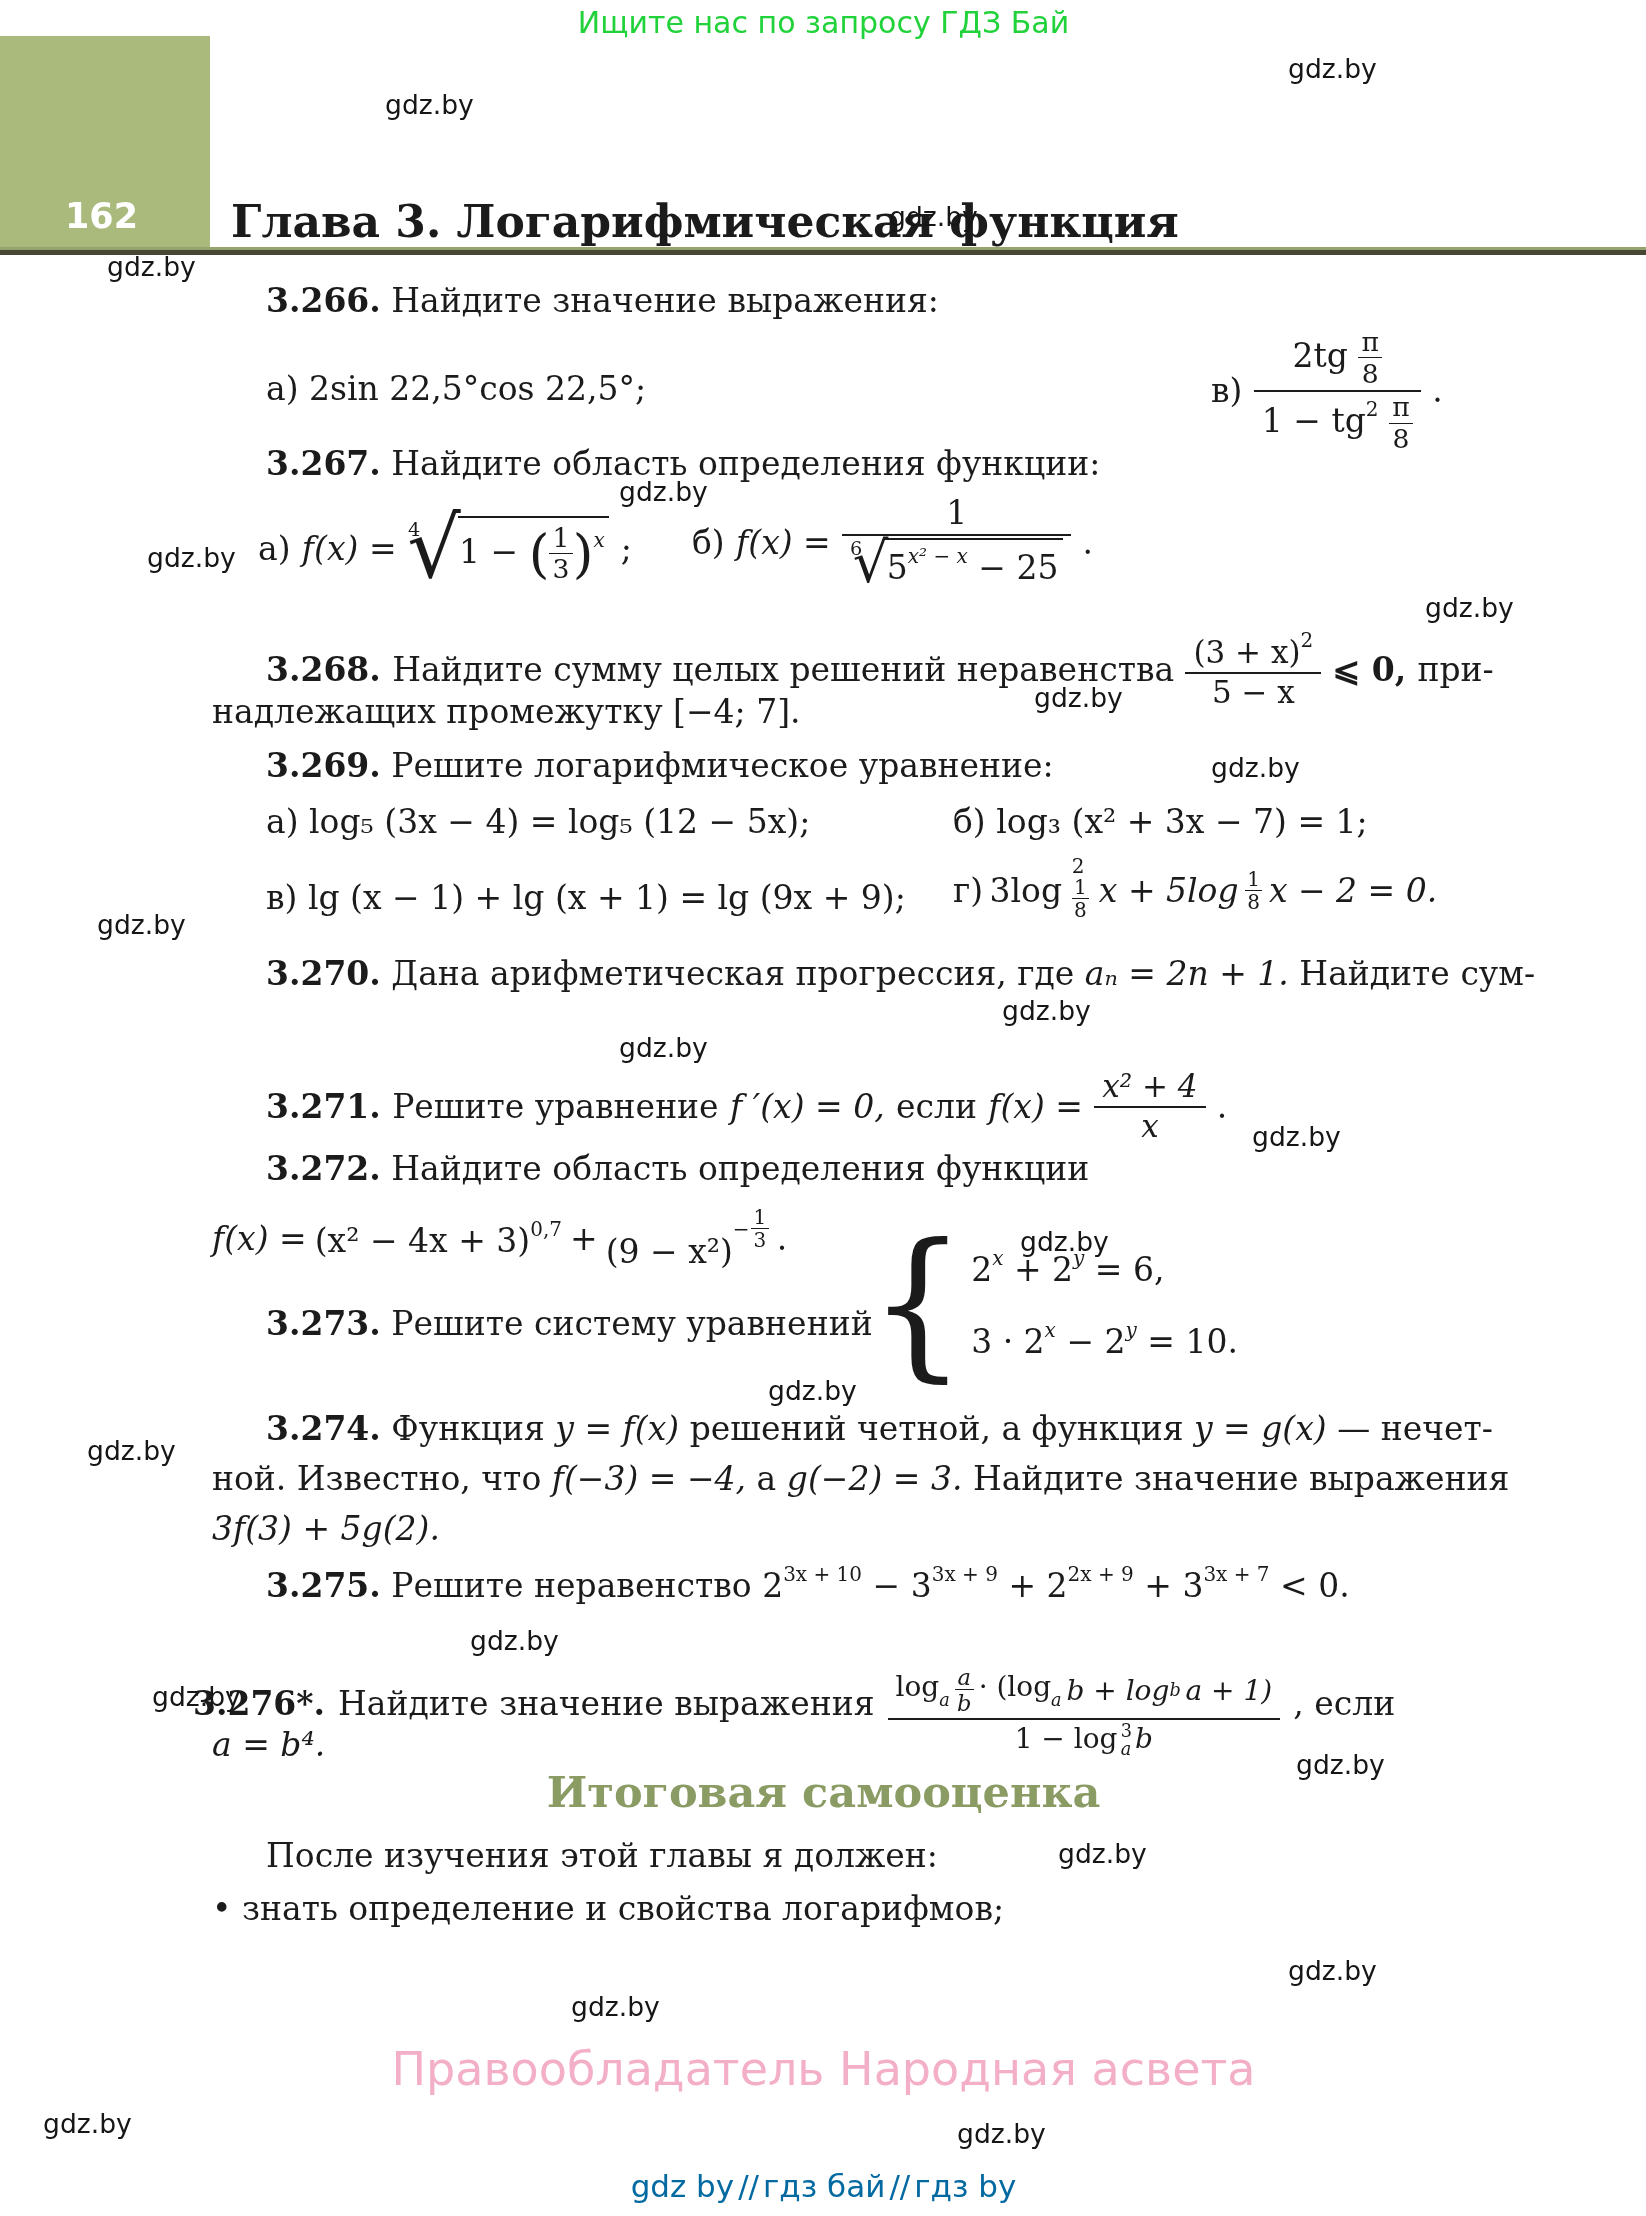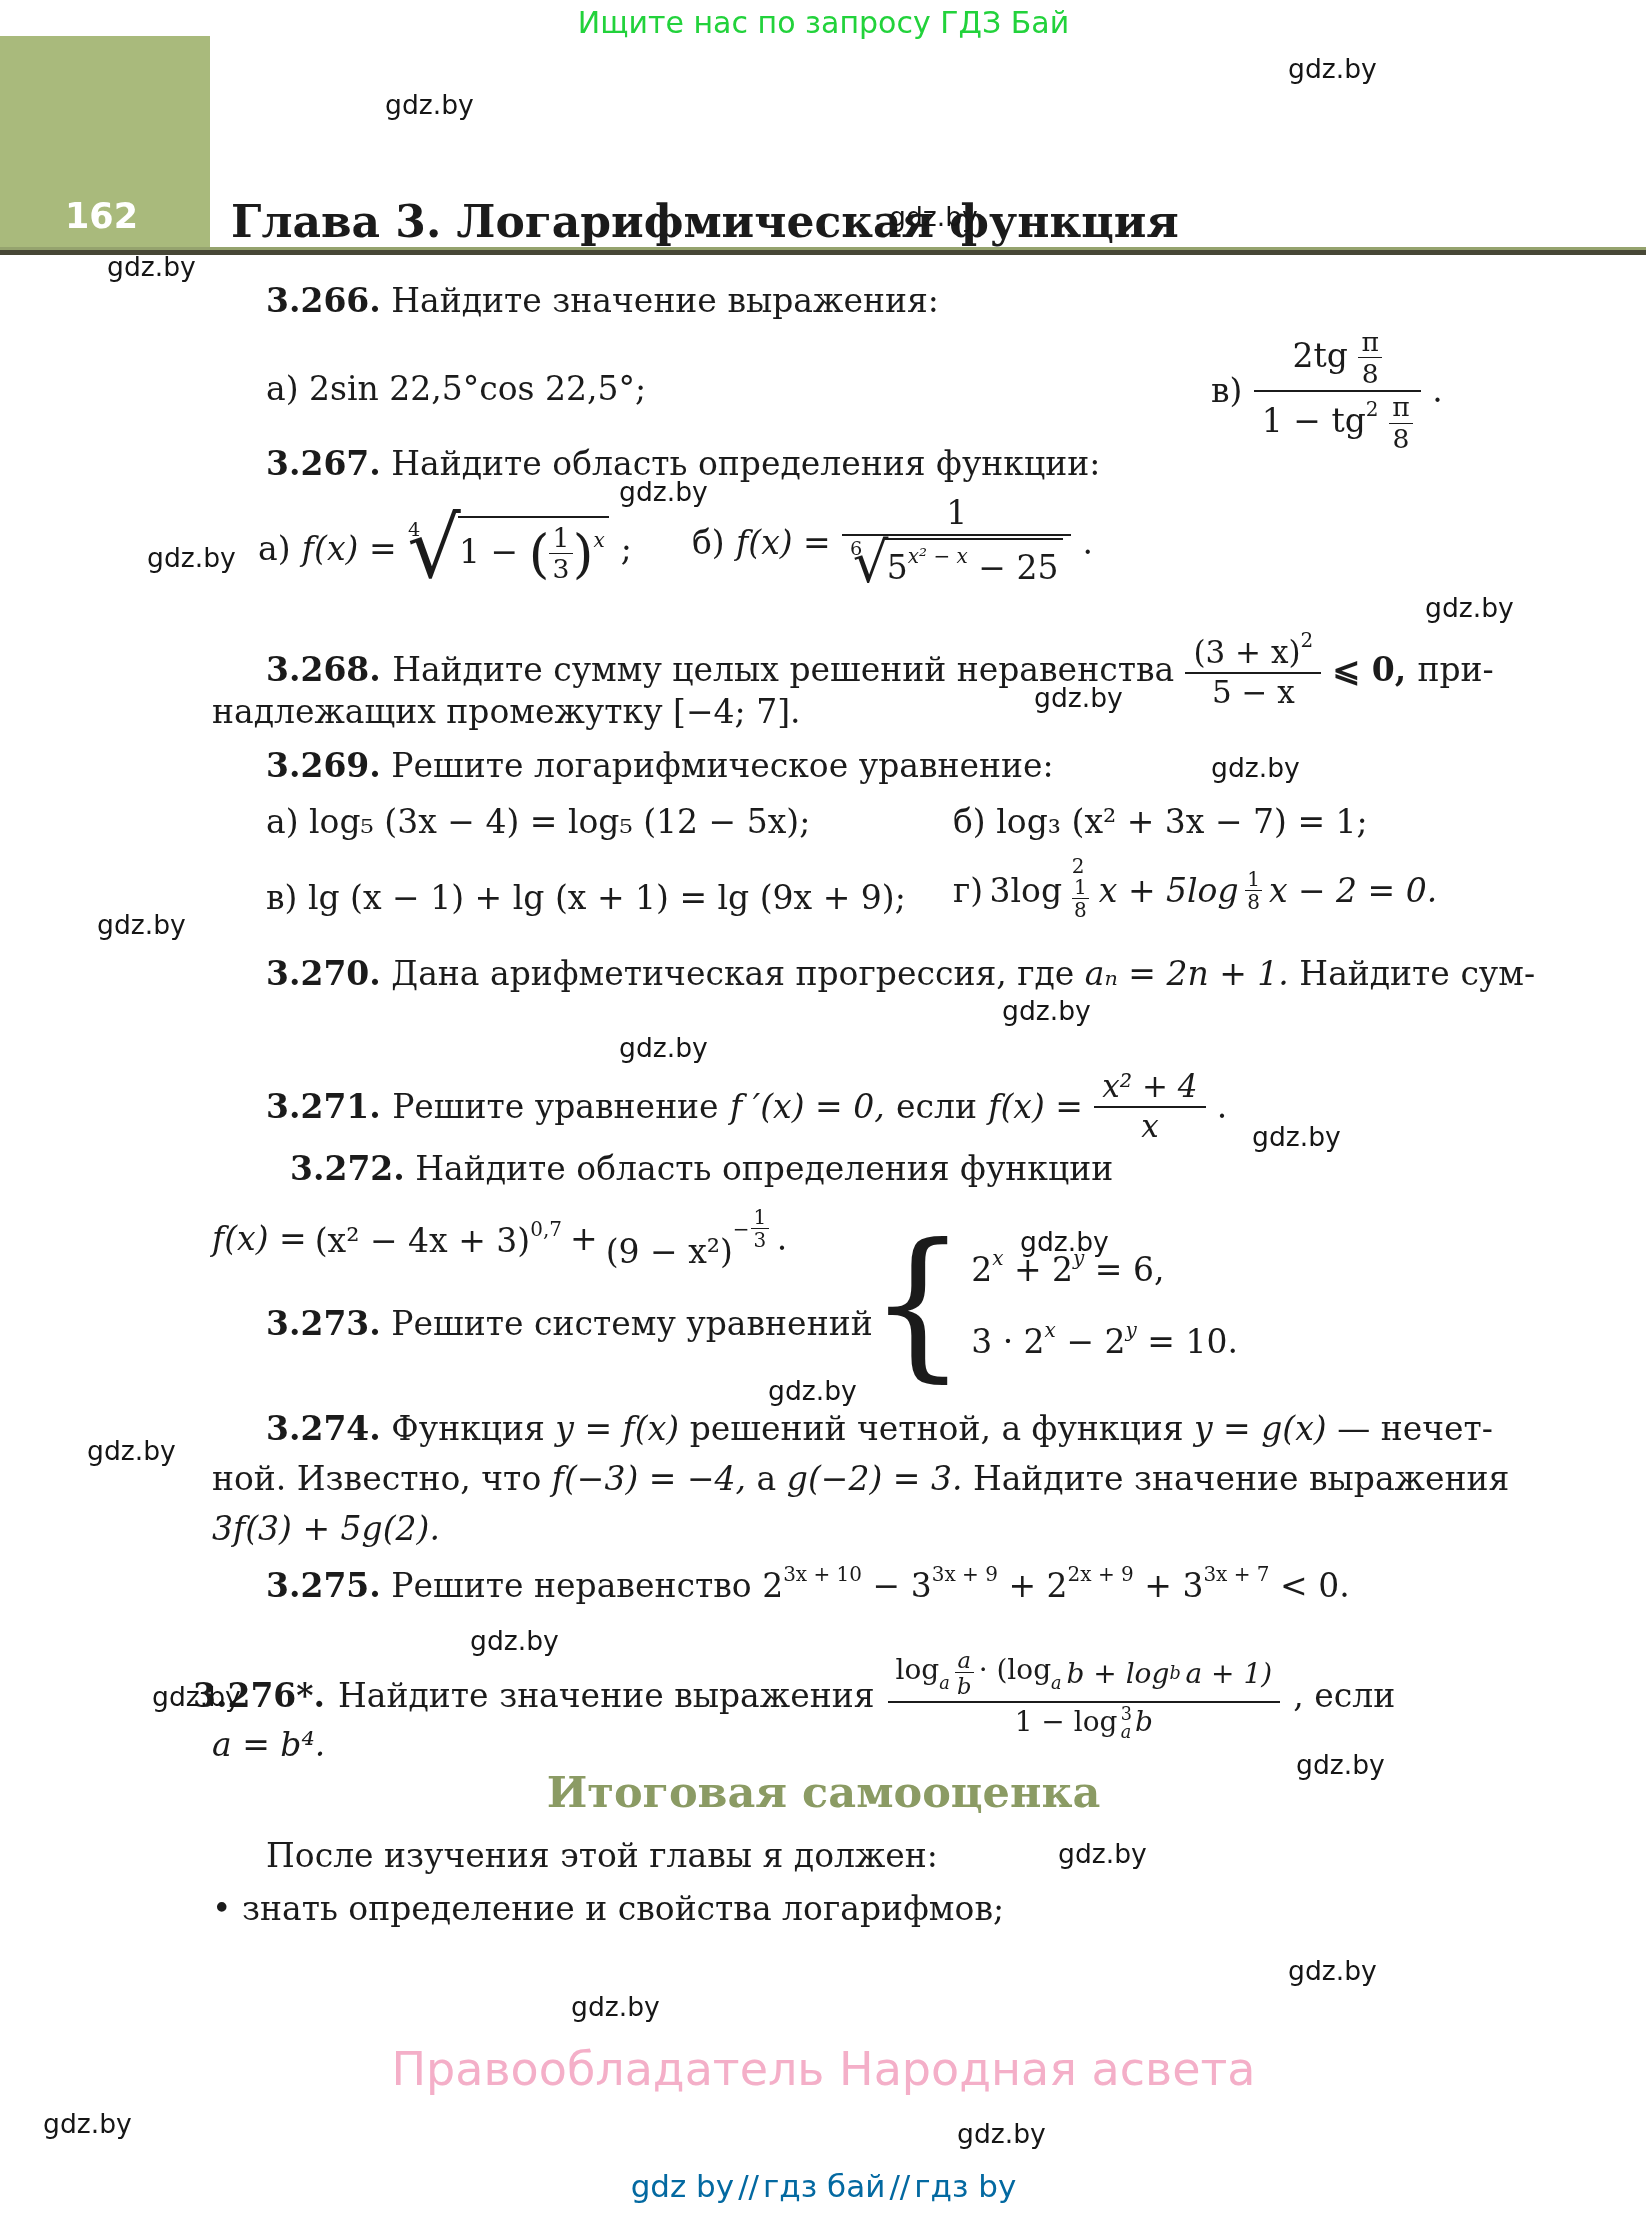--- a/index.html
+++ b/index.html
@@ -158,21 +158,21 @@
     <span class="it">f ′(x) = 0,</span>
     <span>если</span>
     <span class="it">f(x) =</span>
     <span class="frac" style="font-size:31px;">
         <span class="fn it">x² + 4</span>
         <span class="fd it">x</span>
       </span>
     <span>.</span>
   </div>
 
-  <div class="line" style="left:266px;top:1149px;margin-left:24px;"><span class="b">3.272.</span><span> </span><span>Найдите область определения функции</span></div>
+  <div class="line" style="left:266px;top:1149px;"><span class="b">3.272.</span><span> </span><span>Найдите область определения функции</span></div>
 
   <div class="row" style="left:212px;top:1207px;gap:8px;">
     <span class="it">f(x) =</span>
     <span><span>(x² − 4x + 3)</span><sup class="s">0,7</sup></span>
     <span>+</span>
     <span><span>(9 − x²)</span><span class="supfrac">
           <span>−</span>
           <span class="xsfrac">
             <span class="fn">1</span>
             <span class="fd">3</span>
@@ -194,21 +194,21 @@
   <div class="line" style="left:266px;top:1409px;"><span class="b">3.274.</span><span> </span><span>Функция </span><span class="it">y = f(x)</span><span> решений четной, а функция </span><span class="it">y = g(x)</span><span> — нечет-</span></div>
   <div class="line" style="left:212px;top:1459px;"><span>ной. Известно, что </span><span class="it">f(−3) = −4,</span><span> а </span><span class="it">g(−2) = 3.</span><span> Найдите значение выражения</span></div>
   <div class="line" style="left:212px;top:1509px;"><span class="it">3f(3) + 5g(2).</span></div>
 
   <div class="line" style="left:266px;top:1562px;"><span class="b">3.275.</span><span> </span><span>Решите неравенство </span><span>2</span><sup class="s">3x + 10</sup><span> − 3</span><sup class="s">3x + 9</sup><span> + 2</span><sup class="s">2x + 9</sup><span> + 3</span><sup class="s">3x + 7</sup><span> &lt; 0.</span></div>
 
   <div class="row" style="left:193px;top:1649px;gap:13px;">
     <span class="b">3.276*.</span>
     <span>Найдите значение выражения</span>
     <span class="frac" style="font-size:28px;">
-      <span class="fn"><span style="display:inline-flex;align-items:center;gap:4.8px;">
+      <span class="fn"><span style="display:inline-flex;align-items:center;gap:4.8px;margin-top:17px;">
             <span><span>log</span><sub class="s it" style="font-size:17.7px;">a</sub></span>
             <span class="xsfrac it" style="font-size:22.6px;">
               <span class="fn">a</span>
               <span class="fd">b</span>
             </span>
             <span><span>· (log</span><sub class="s it" style="font-size:17.7px;">a</sub></span>
             <span class="it">b + log</span>
             <sub class="s it" style="font-size:17.7px;vertical-align:-11.3px;margin-left:-4.8px;">b</sub>
             <span class="it">a + 1)</span>
           </span></span>

